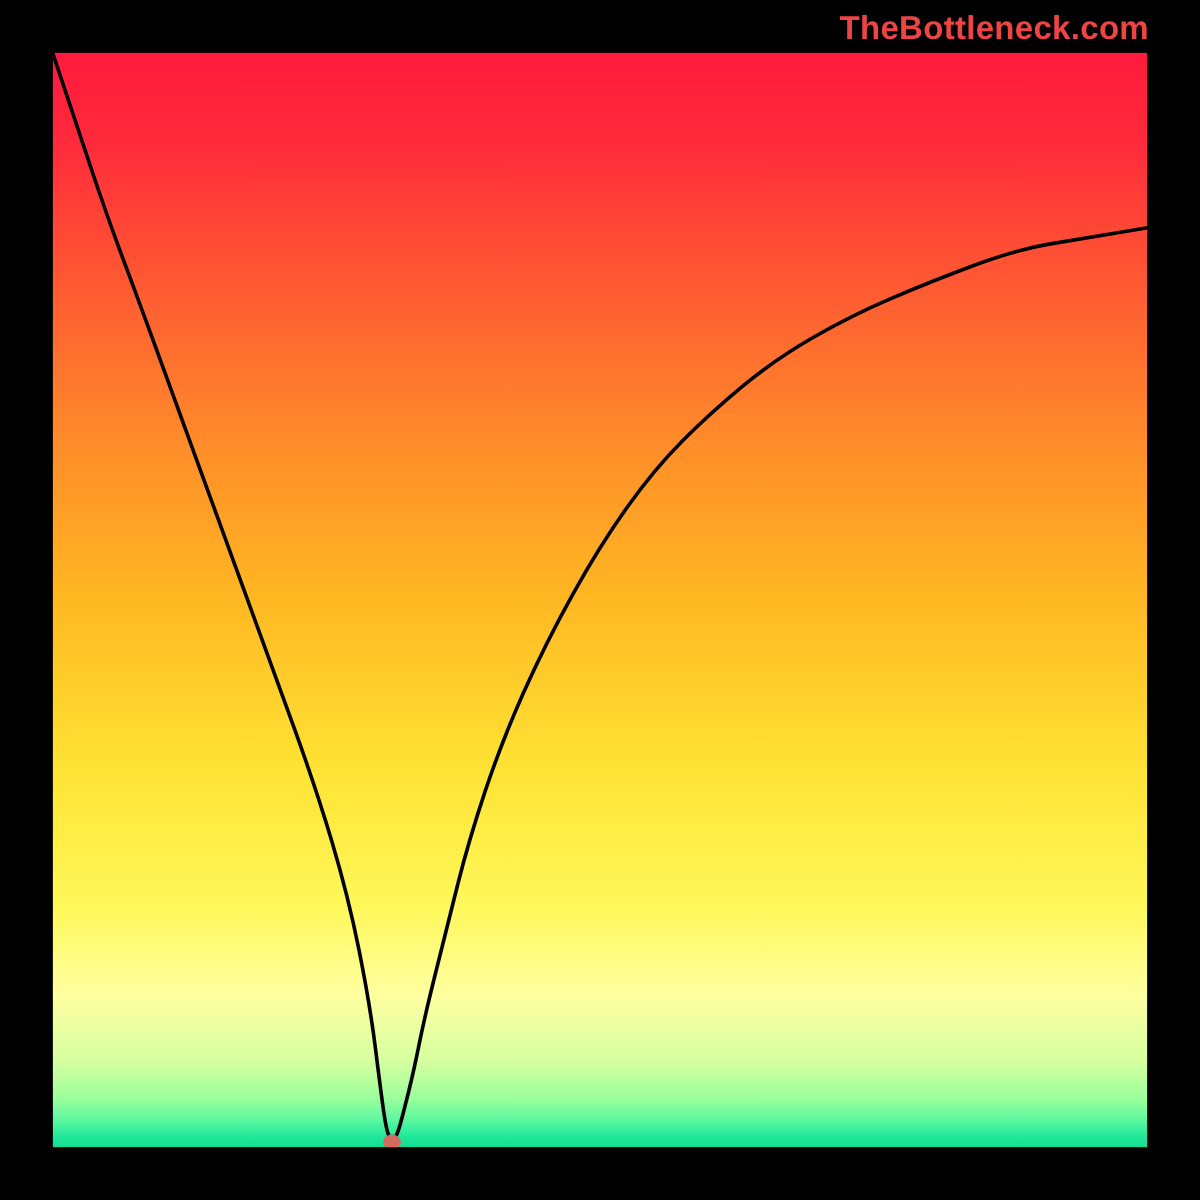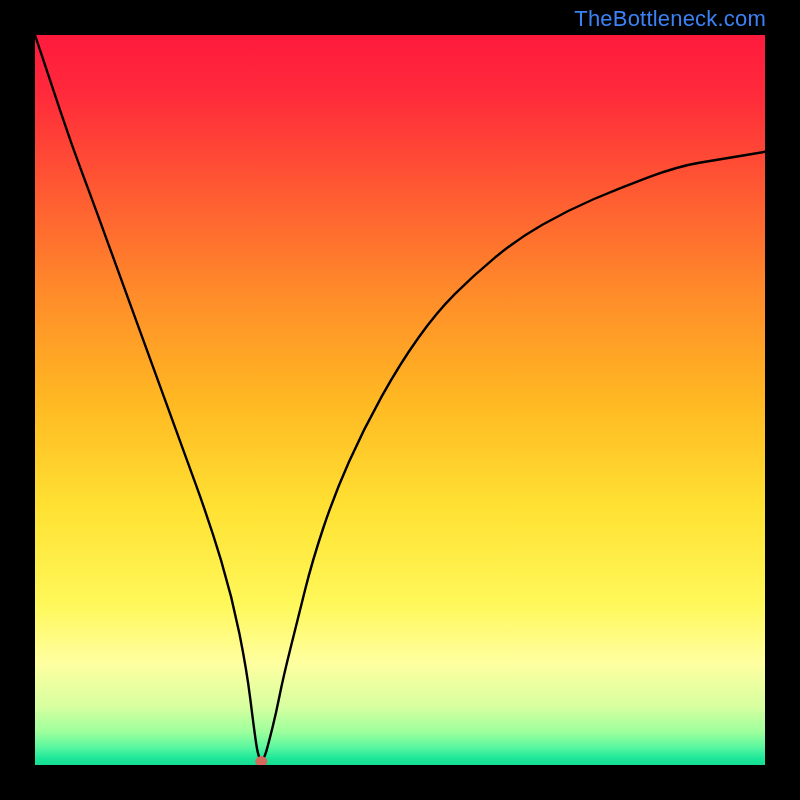--- a/index.html
+++ b/index.html
@@ -30,23 +30,23 @@
     inset: 0;
   }
   .curve-svg {
     position: absolute;
     inset: 0;
   }
   .watermark {
     position: absolute;
     top: 6px;
     right: 34px;
-    color: #3b82f6;
+    color: #ef4444;
     font-size: 22px;
-    font-weight: 400;
+    font-weight: 700;
     letter-spacing: 0.2px;
     user-select: none;
     text-align: center;
   }
 </style>
 </head>
 <body>
 
 <div class="frame">
 

